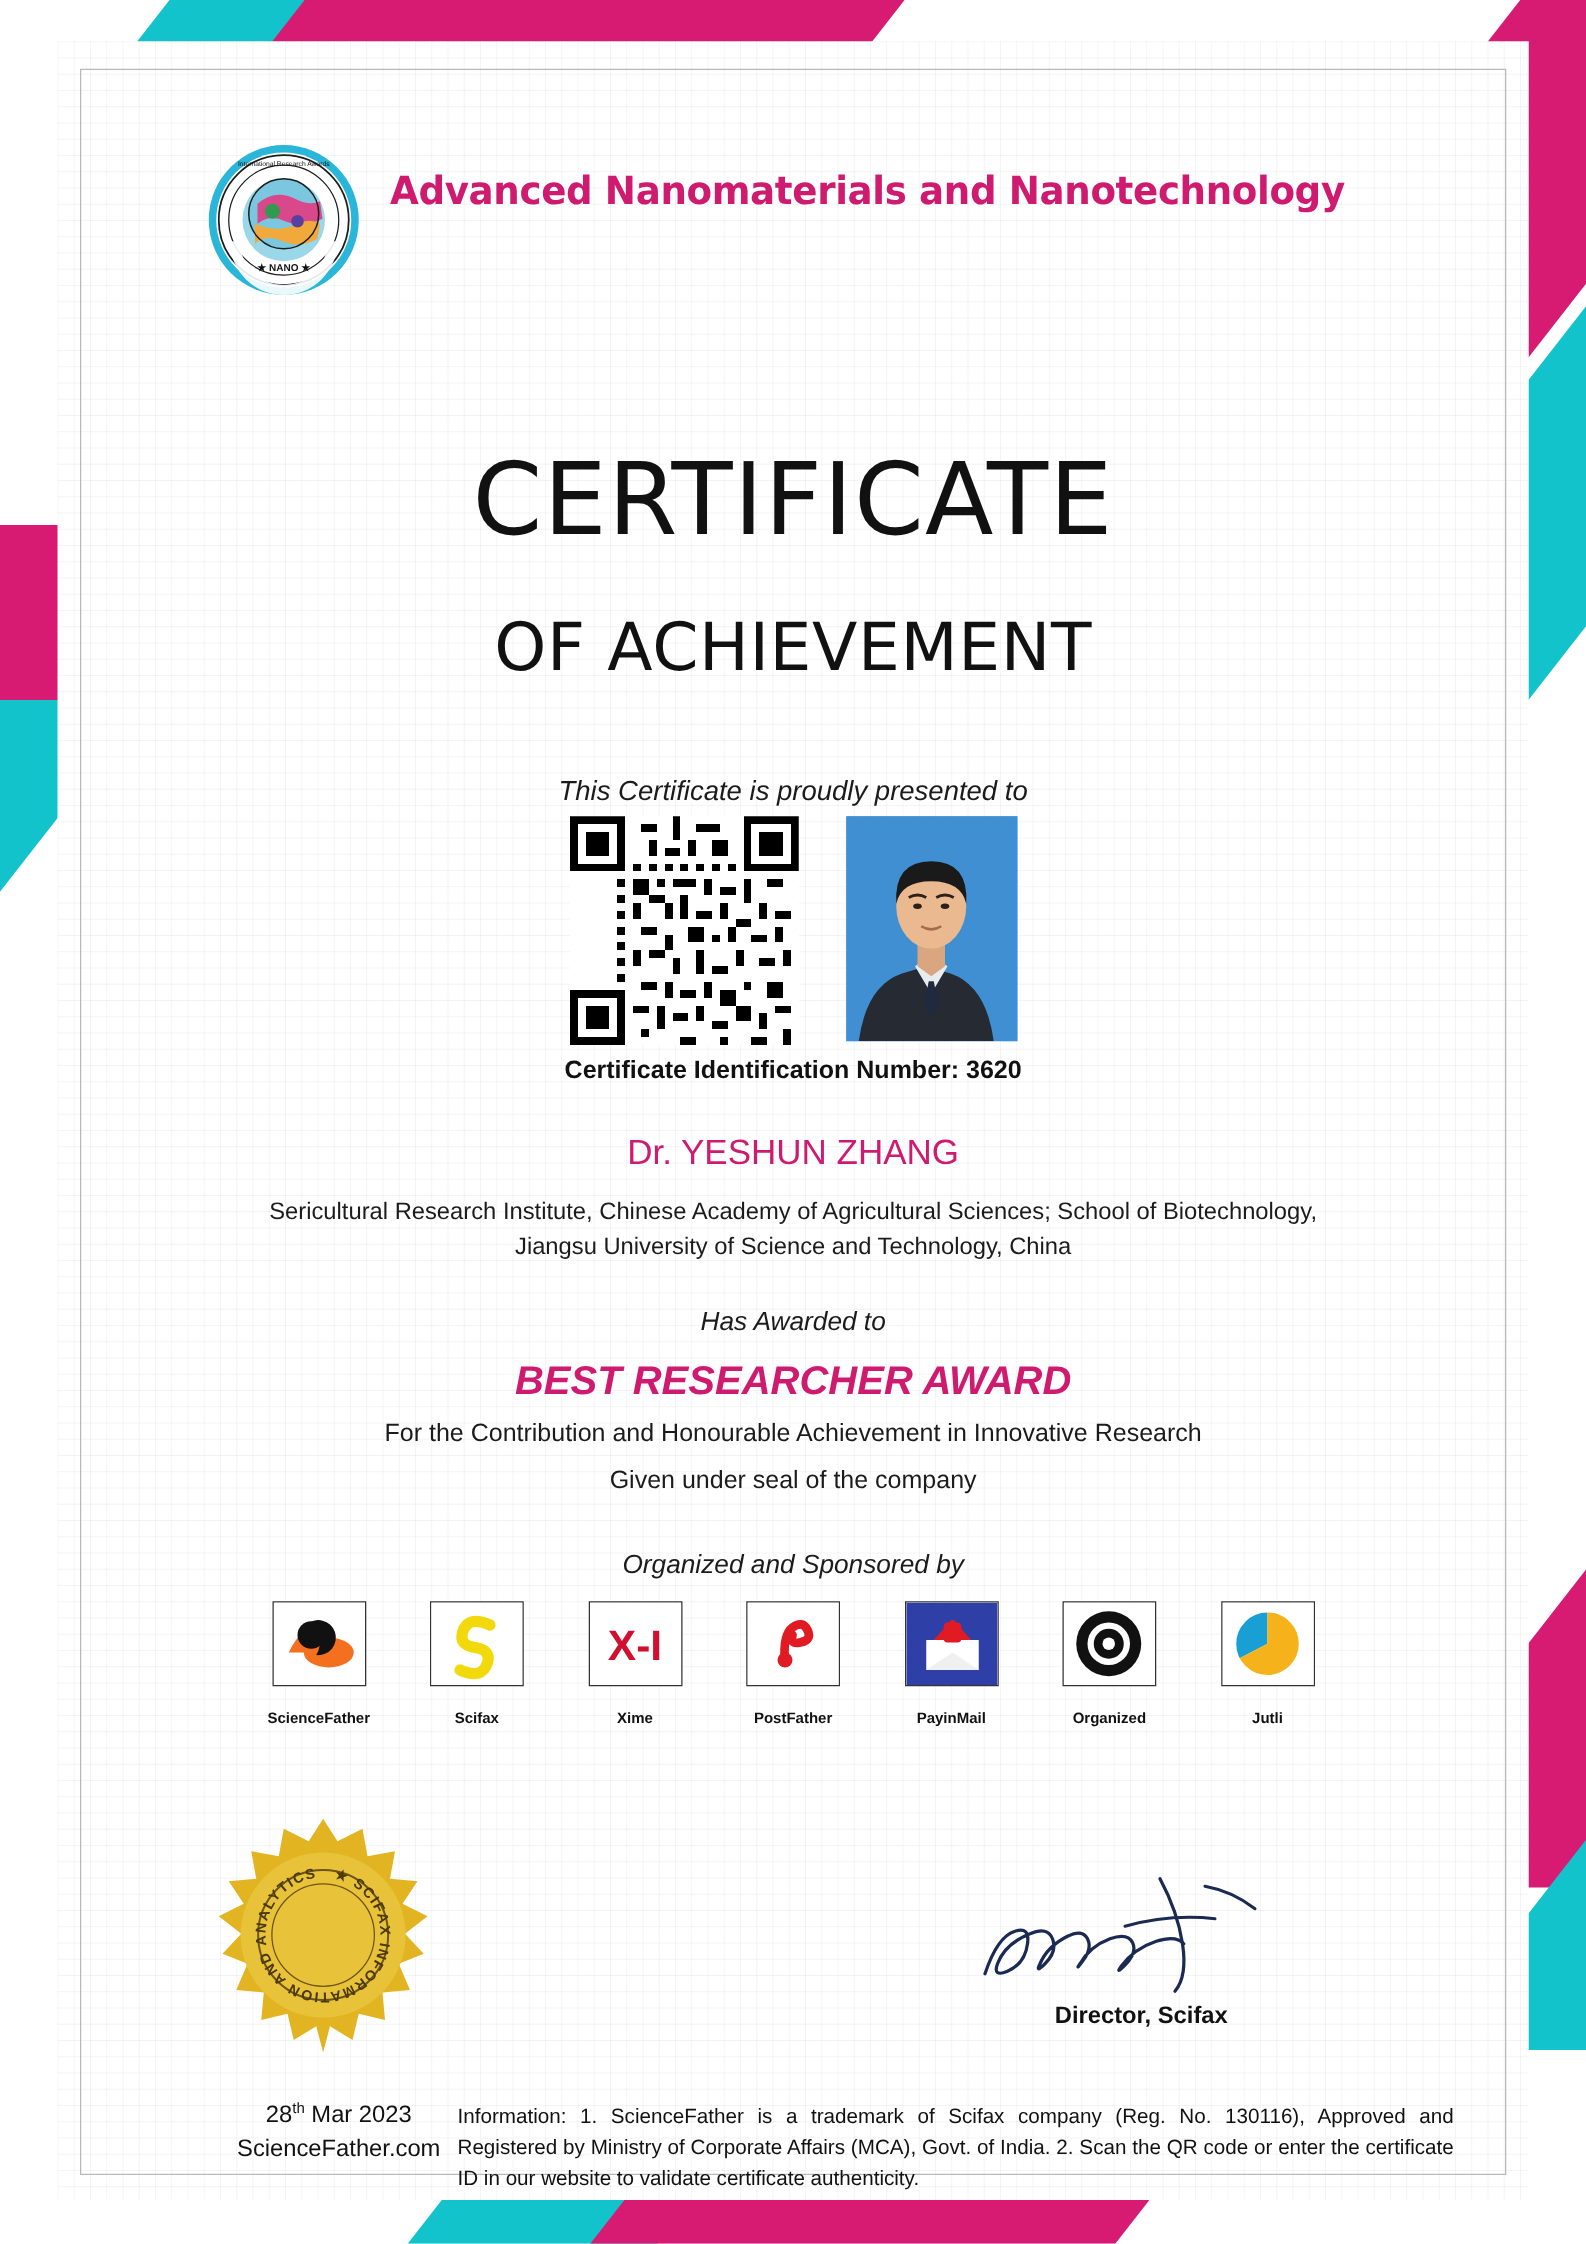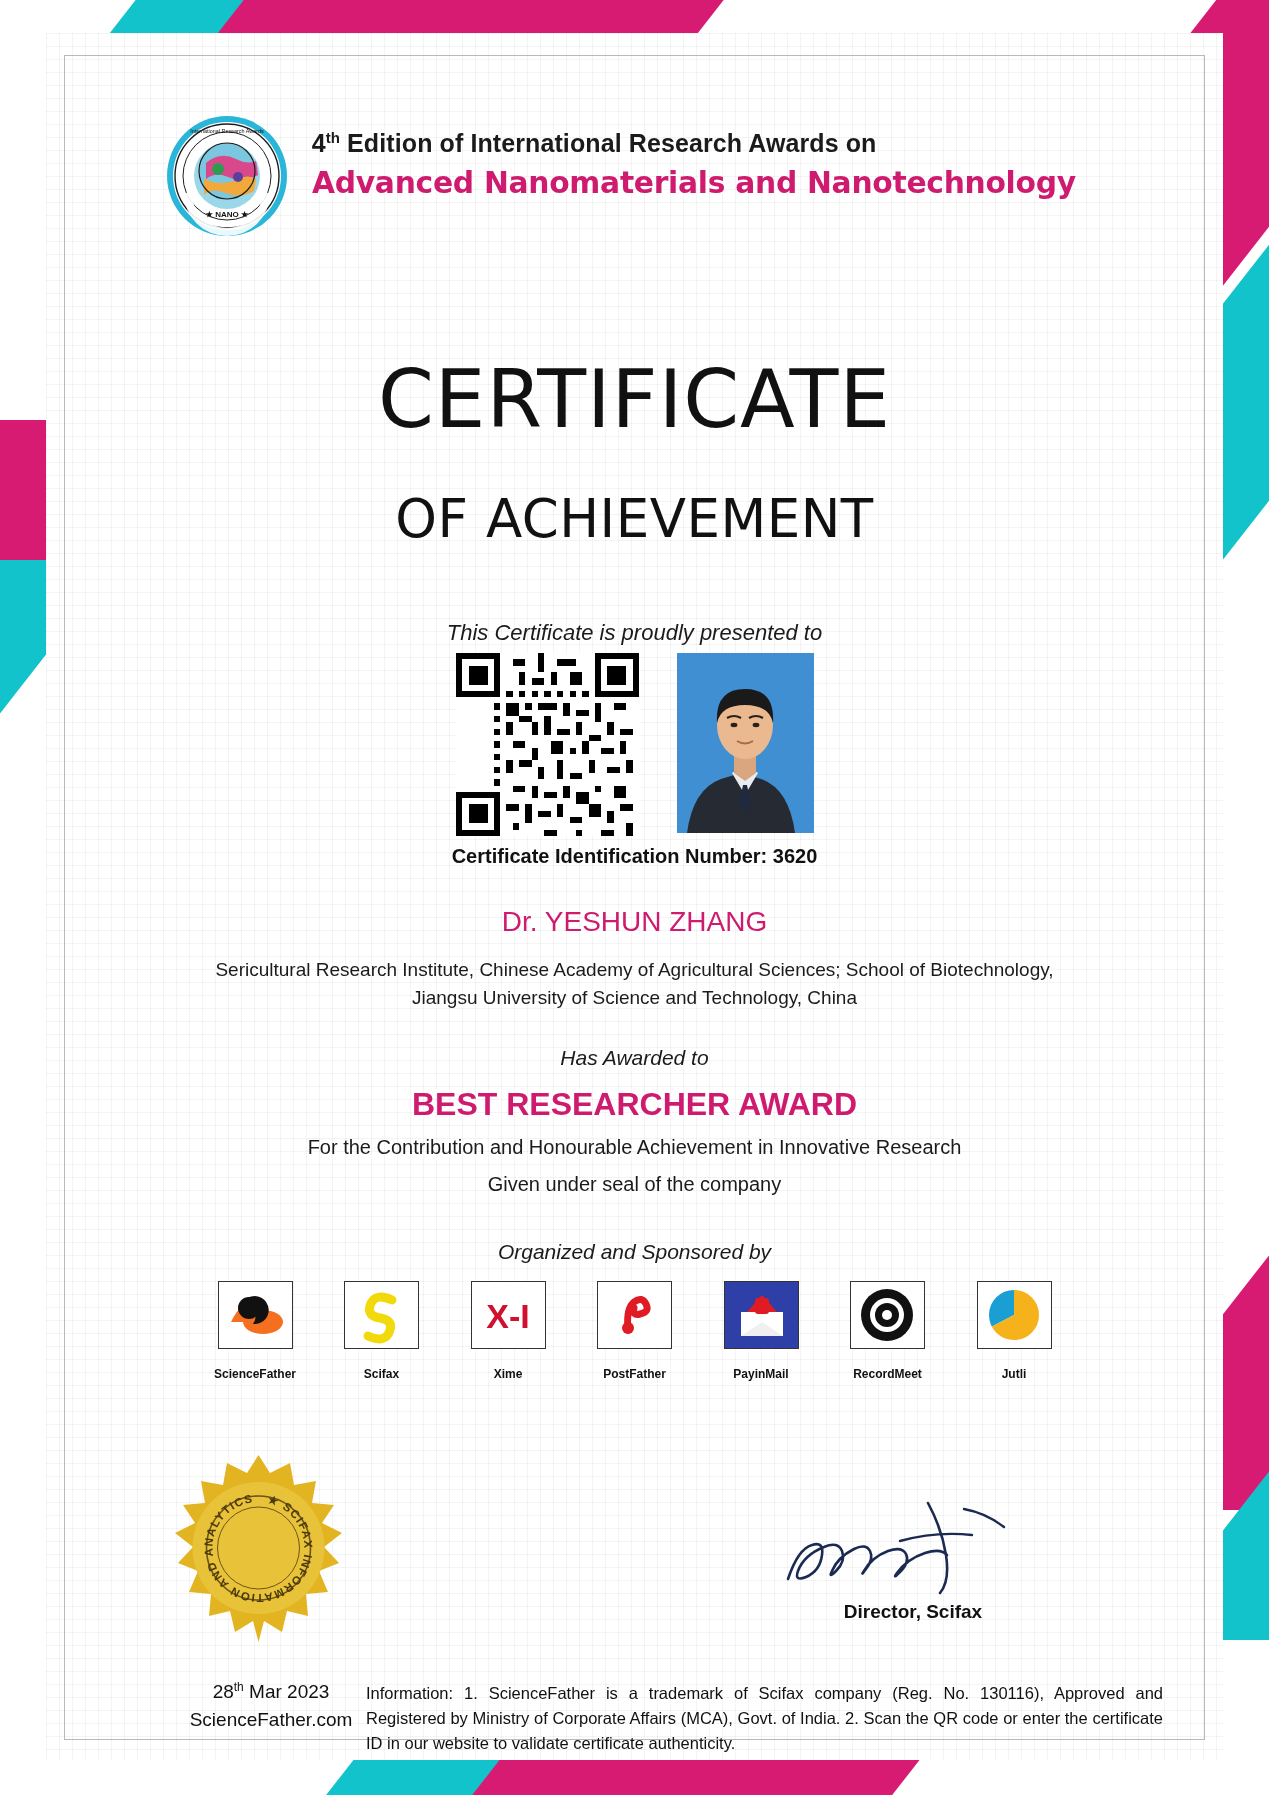--- a/index.html
+++ b/index.html
@@ -250,20 +250,21 @@
     color: #1b1b1b;
   }
   .award-title {
     position: absolute;
     top: 1053px;
     width: 100%;
     text-align: center;
     font-size: 32px;
     font-weight: bold;
     color: #cf1b6f;
+    font-style: italic;
   }
   .award-reason {
     position: absolute;
     top: 1103px;
     width: 100%;
     text-align: center;
     font-size: 20px;
     color: #1b1b1b;
   }
   .award-seal-line {
@@ -401,21 +402,20 @@
             <circle cx="76" cy="66" r="5" fill="#5a3fa0"></circle>
             <circle cx="65" cy="60" r="28" fill="none" stroke="#1d1d1d" stroke-width="1.2"></circle>
 
             <path d="M22 82 a43 43 0 0 0 86 0 l-8 0 a35 35 0 0 1 -70 0 z" fill="#ffffff" opacity="0.9"></path>
             <text x="65" y="106" font-size="8" font-family="Liberation Sans, sans-serif" fill="#111" text-anchor="middle" font-weight="bold">★ NANO ★</text>
             <text x="65" y="22" font-size="5.4" font-family="Liberation Sans, sans-serif" fill="#111" text-anchor="middle">International Research Awards</text>
           </g>
         </svg>
       </div>
       <div class="header-text">
-        <div class="header-line1"><span>4</span><sup>th</sup> <span>Edition of International Research Awards on</span></div>
         <div class="header-line2">Advanced Nanomaterials and Nanotechnology</div>
       </div>
     </div>
 
     <div class="title-main">CERTIFICATE</div>
     <div class="title-sub">OF ACHIEVEMENT</div>
 
     <div class="presented">This Certificate is proudly presented to</div>
 
     <div class="media-row">
@@ -608,21 +608,21 @@
       <div class="sponsor">
         <div class="sponsor-icon">
           <svg width="73" height="66" viewBox="0 0 73 66">
             <rect width="73" height="66" fill="#ffffff"></rect>
             <circle cx="36" cy="33" r="26" fill="#111111"></circle>
             <circle cx="36" cy="33" r="17" fill="#ffffff"></circle>
             <circle cx="36" cy="33" r="12" fill="#111111"></circle>
             <circle cx="36" cy="33" r="5" fill="#ffffff"></circle>
           </svg>
         </div>
-        <div class="sponsor-name">RecordMeet</div>
+        <div class="sponsor-name">Organized</div>
       </div>
 
       <div class="sponsor">
         <div class="sponsor-icon">
           <svg width="73" height="66" viewBox="0 0 73 66">
             <rect width="73" height="66" fill="#ffffff"></rect>
             <path d="M36 33 L36 7 A26 26 0 0 0 13 45 Z" fill="#1a9fd4"></path>
             <path d="M36 33 L13 45 A26 26 0 1 0 36 7 Z" fill="#f5b21a"></path>
             <circle cx="36" cy="33" r="26" fill="none" stroke="#ffffff" stroke-width="2"></circle>
           </svg>

